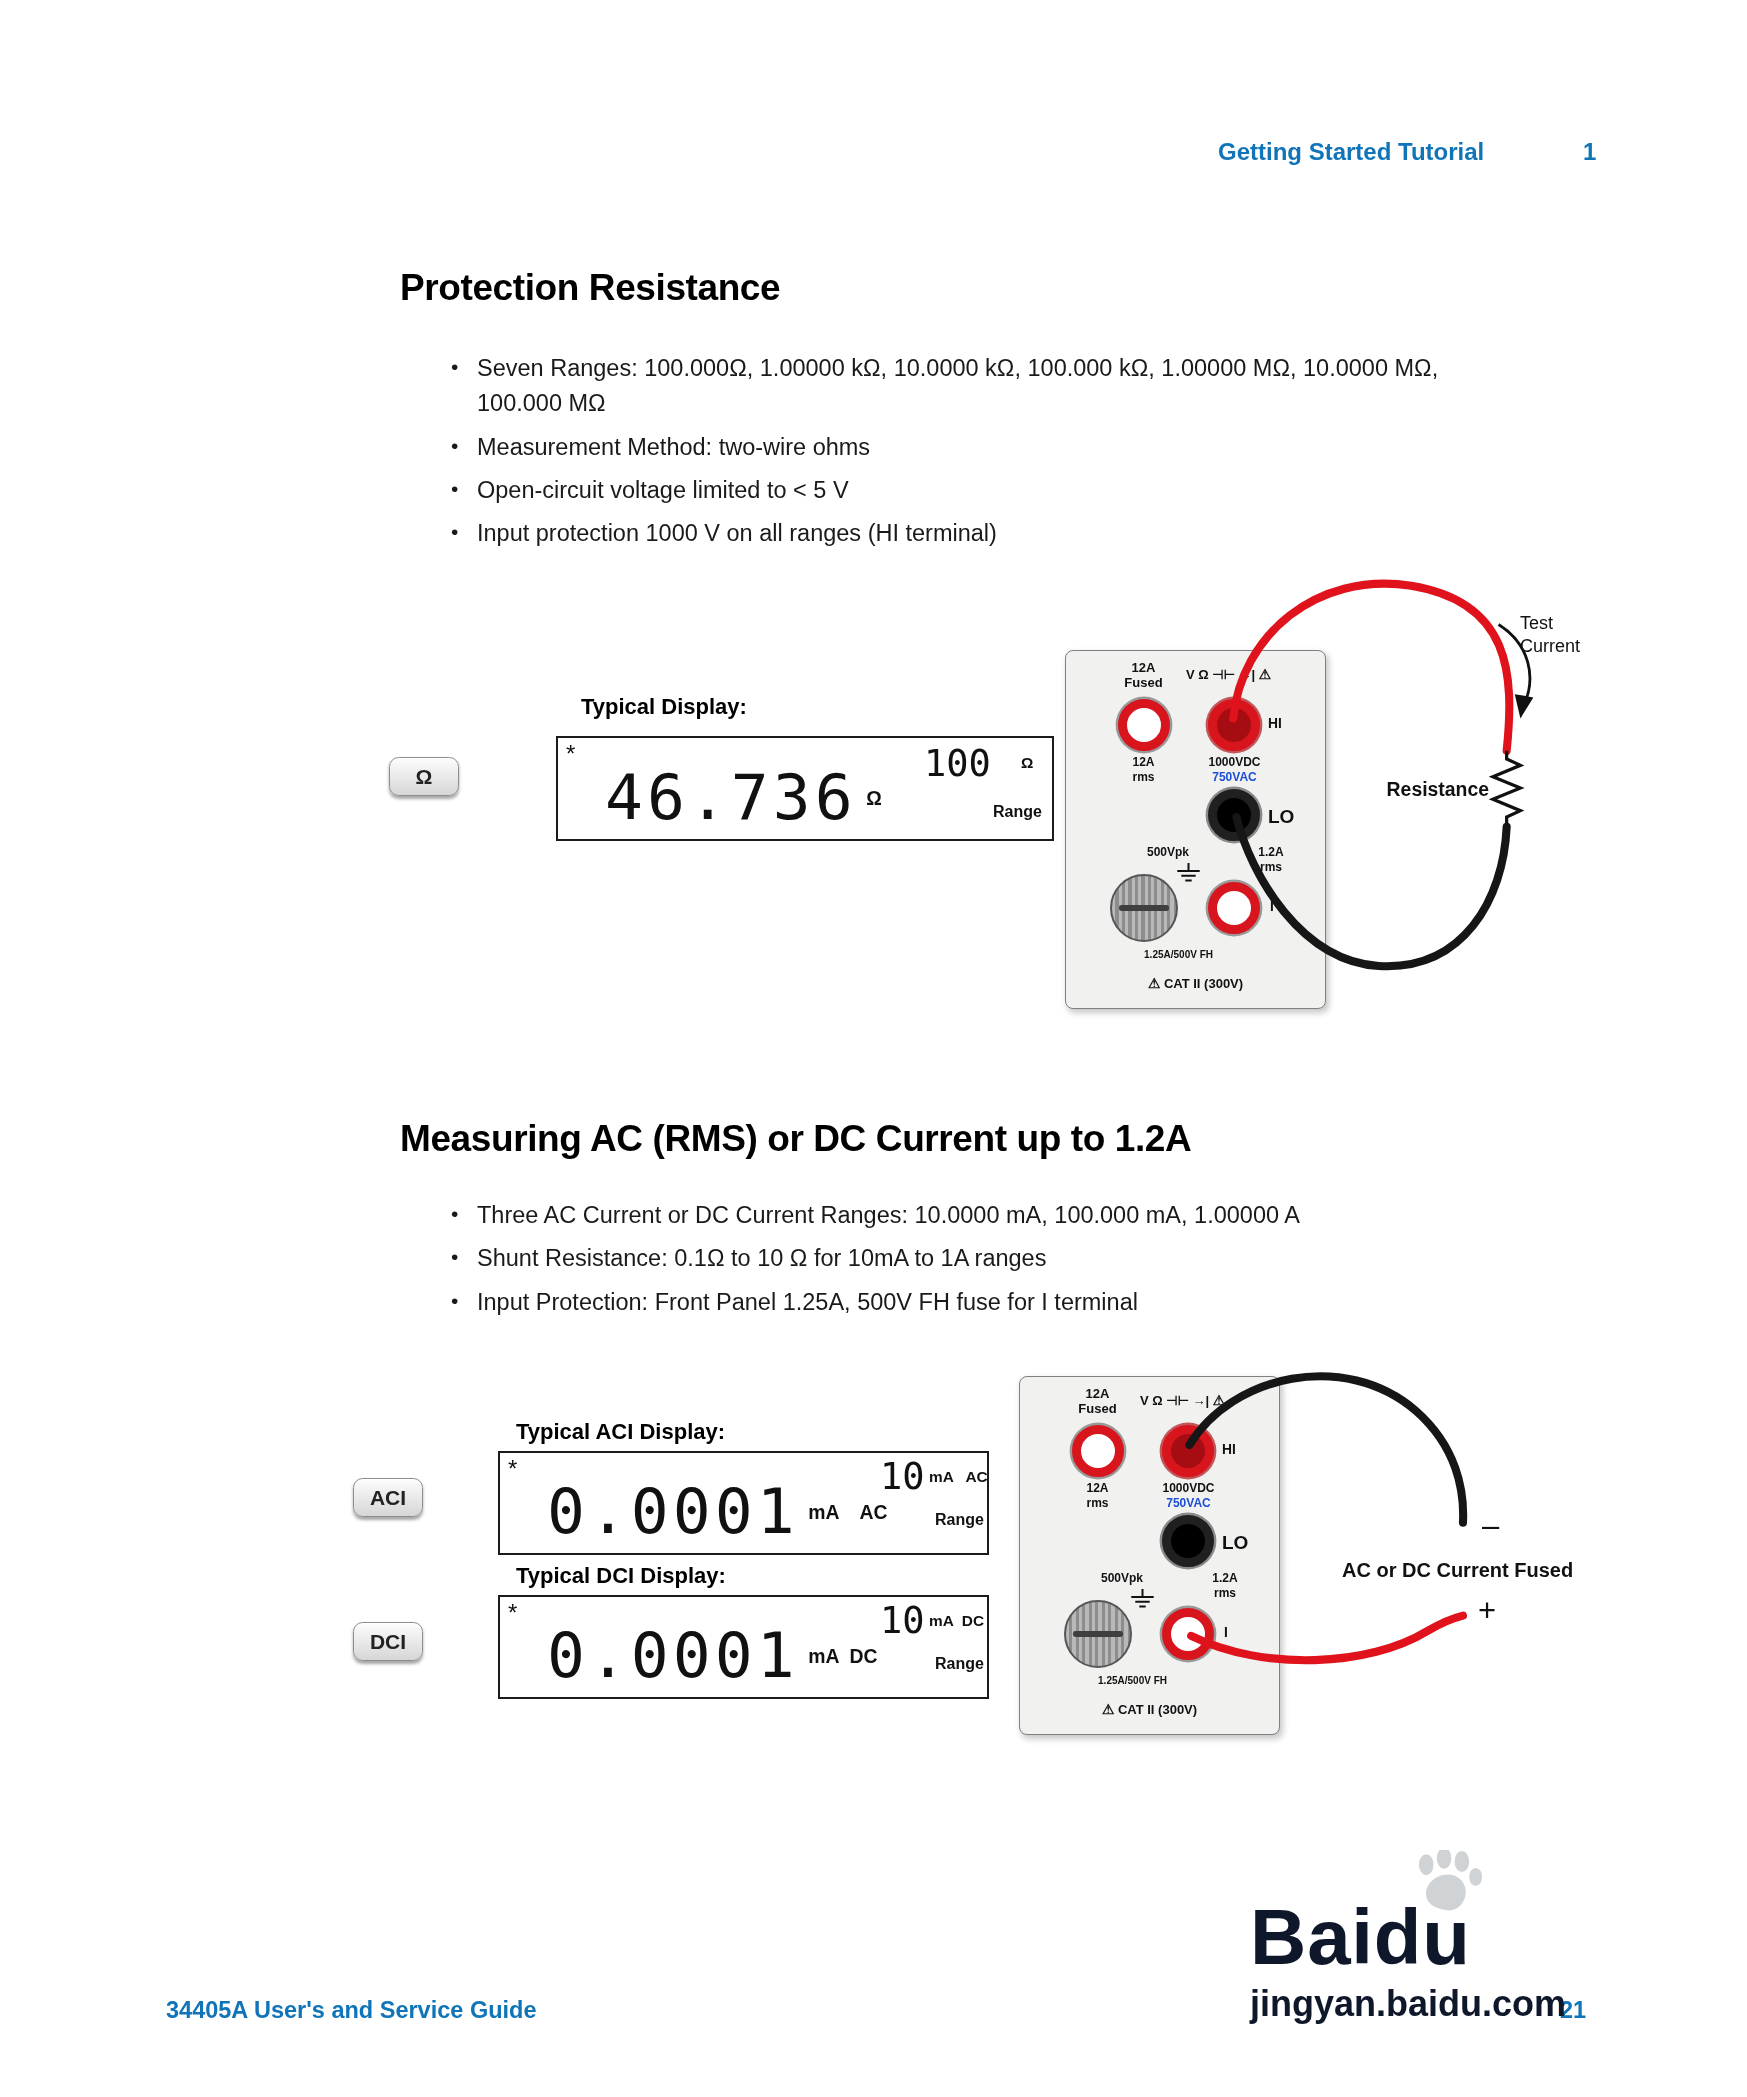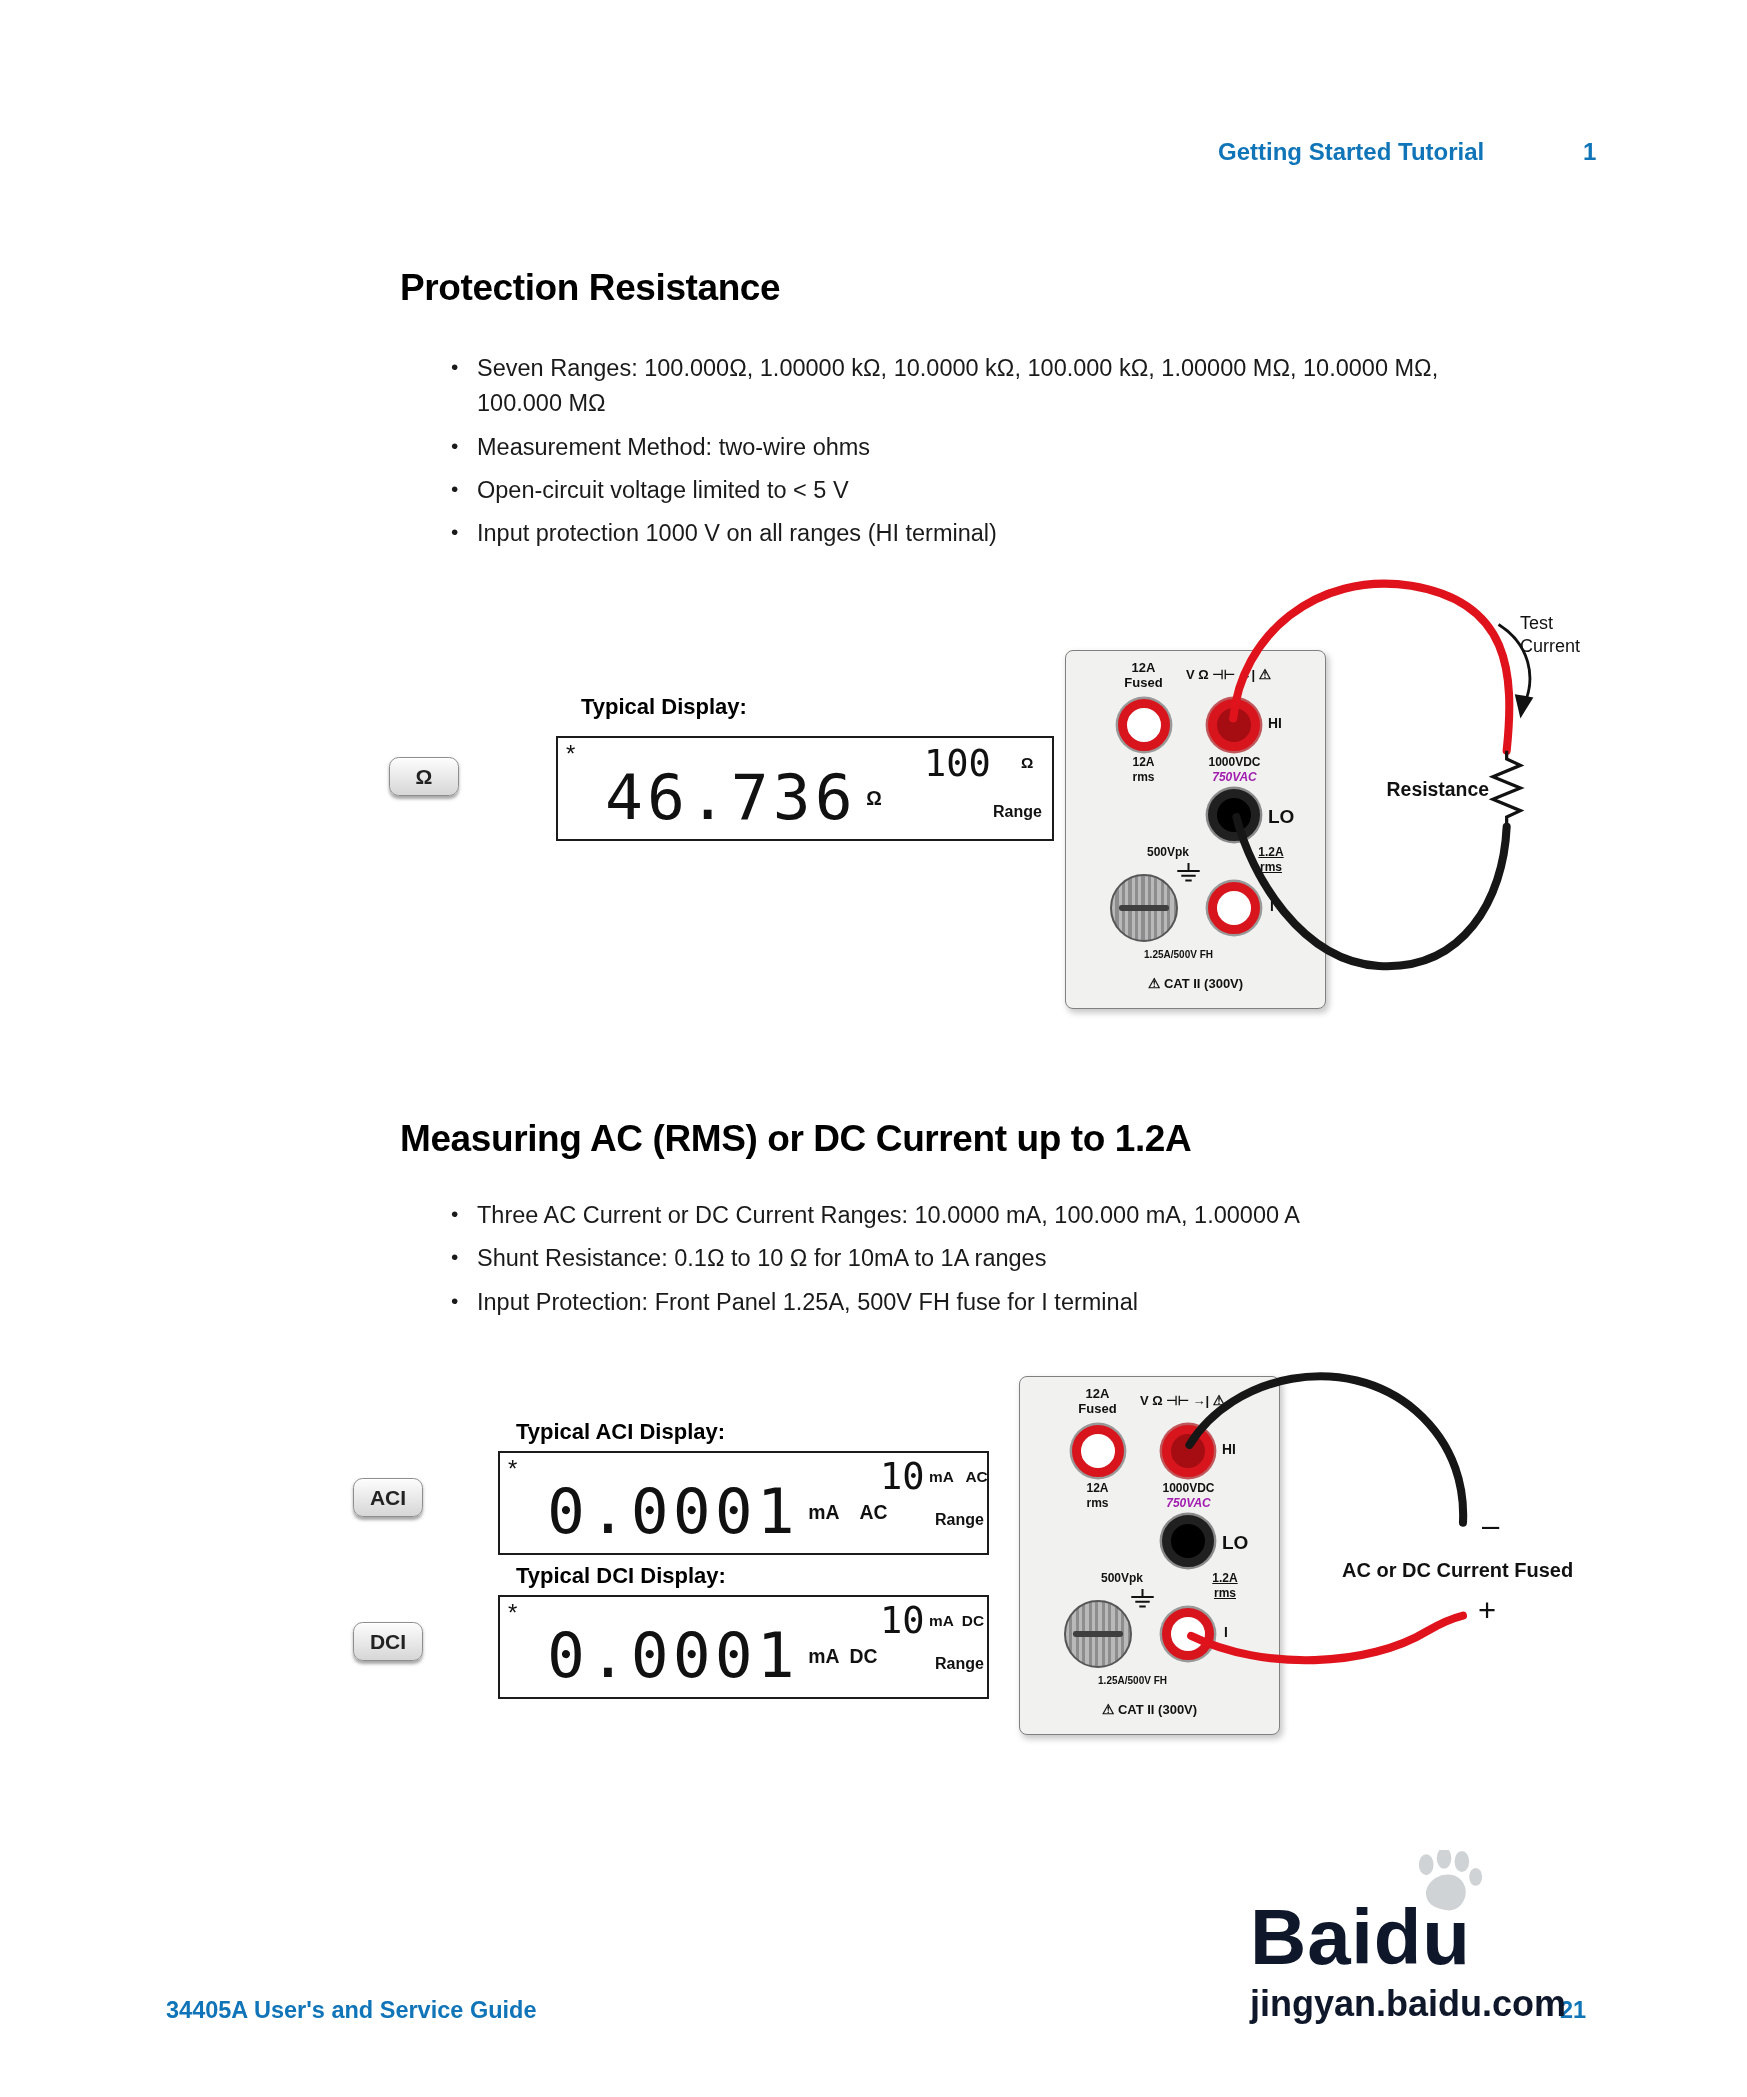--- a/index.html
+++ b/index.html
@@ -44,24 +44,24 @@
   .warn { font-size:13.8px; }
   .term { position:absolute; width:52px; height:52px; border-radius:50%; }
   .t-white { background:#fff; border:9px solid #d8151d; box-shadow:0 0 0 2.4px #999; }
   .t-red   { background:#a50d13; border:9px solid #d8151d; box-shadow:0 0 0 2.4px #c0575b; }
   .t-black { background:#000; border:9px solid #202020; box-shadow:0 0 0 2.4px #8a8a8a; }
   .p-hi { left:202px; top:65px; font-size:13.8px; color:#d8151d; }
   .p-lo { left:202px; top:155px; font-size:19px; }
   .p-i  { left:204px; top:248px; font-size:13.8px; color:#d8151d; }
   .p-amps  { left:29px;  top:104px; width:97px; text-align:center; font-size:12px; line-height:1.25; }
   .p-volts { left:120px; top:104px; width:97px; text-align:center; font-size:12px; line-height:1.25; }
-  .p-volts .vac { color:#a21caf;font-style:italic; }
+  .p-volts .vac { color:#1d4ed8; }
   .p-vpk { left:81px; top:194px; width:89px; text-align:left; font-size:12px; }
   .p-ground { position:absolute; left:108px; top:212px; }
-  .p-12a { left:170px; top:194px; width:70px; text-align:center; font-size:12px; line-height:1.25;text-decoration:underline; }
+  .p-12a { left:170px; top:194px; width:70px; text-align:center; font-size:12px; line-height:1.25; }
   .fuse { position:absolute; left:44px; top:223px; width:68px; height:68px; border-radius:50%;
           border:2.4px solid #565656;
           background:repeating-linear-gradient(90deg,#b9b9b9 0 3.2px,#8d8d8d 3.2px 6.5px); }
   .fuse::after { content:""; position:absolute; left:7.3px; right:7.3px; top:50%; height:5.7px;
                  margin-top:-2.8px; background:#3f3f3f; border-radius:2.4px; }
   .p-fuse-label { left:8px; top:298px; width:139px; text-align:right; font-size:10px; }
   .p-cat { left:0; top:324px; width:100%; text-align:center; font-size:13px; }
 
   .wires { position:absolute; left:0; top:0; pointer-events:none; z-index:5; }
   .wire { fill:none; stroke-width:10; stroke-linecap:round; }

